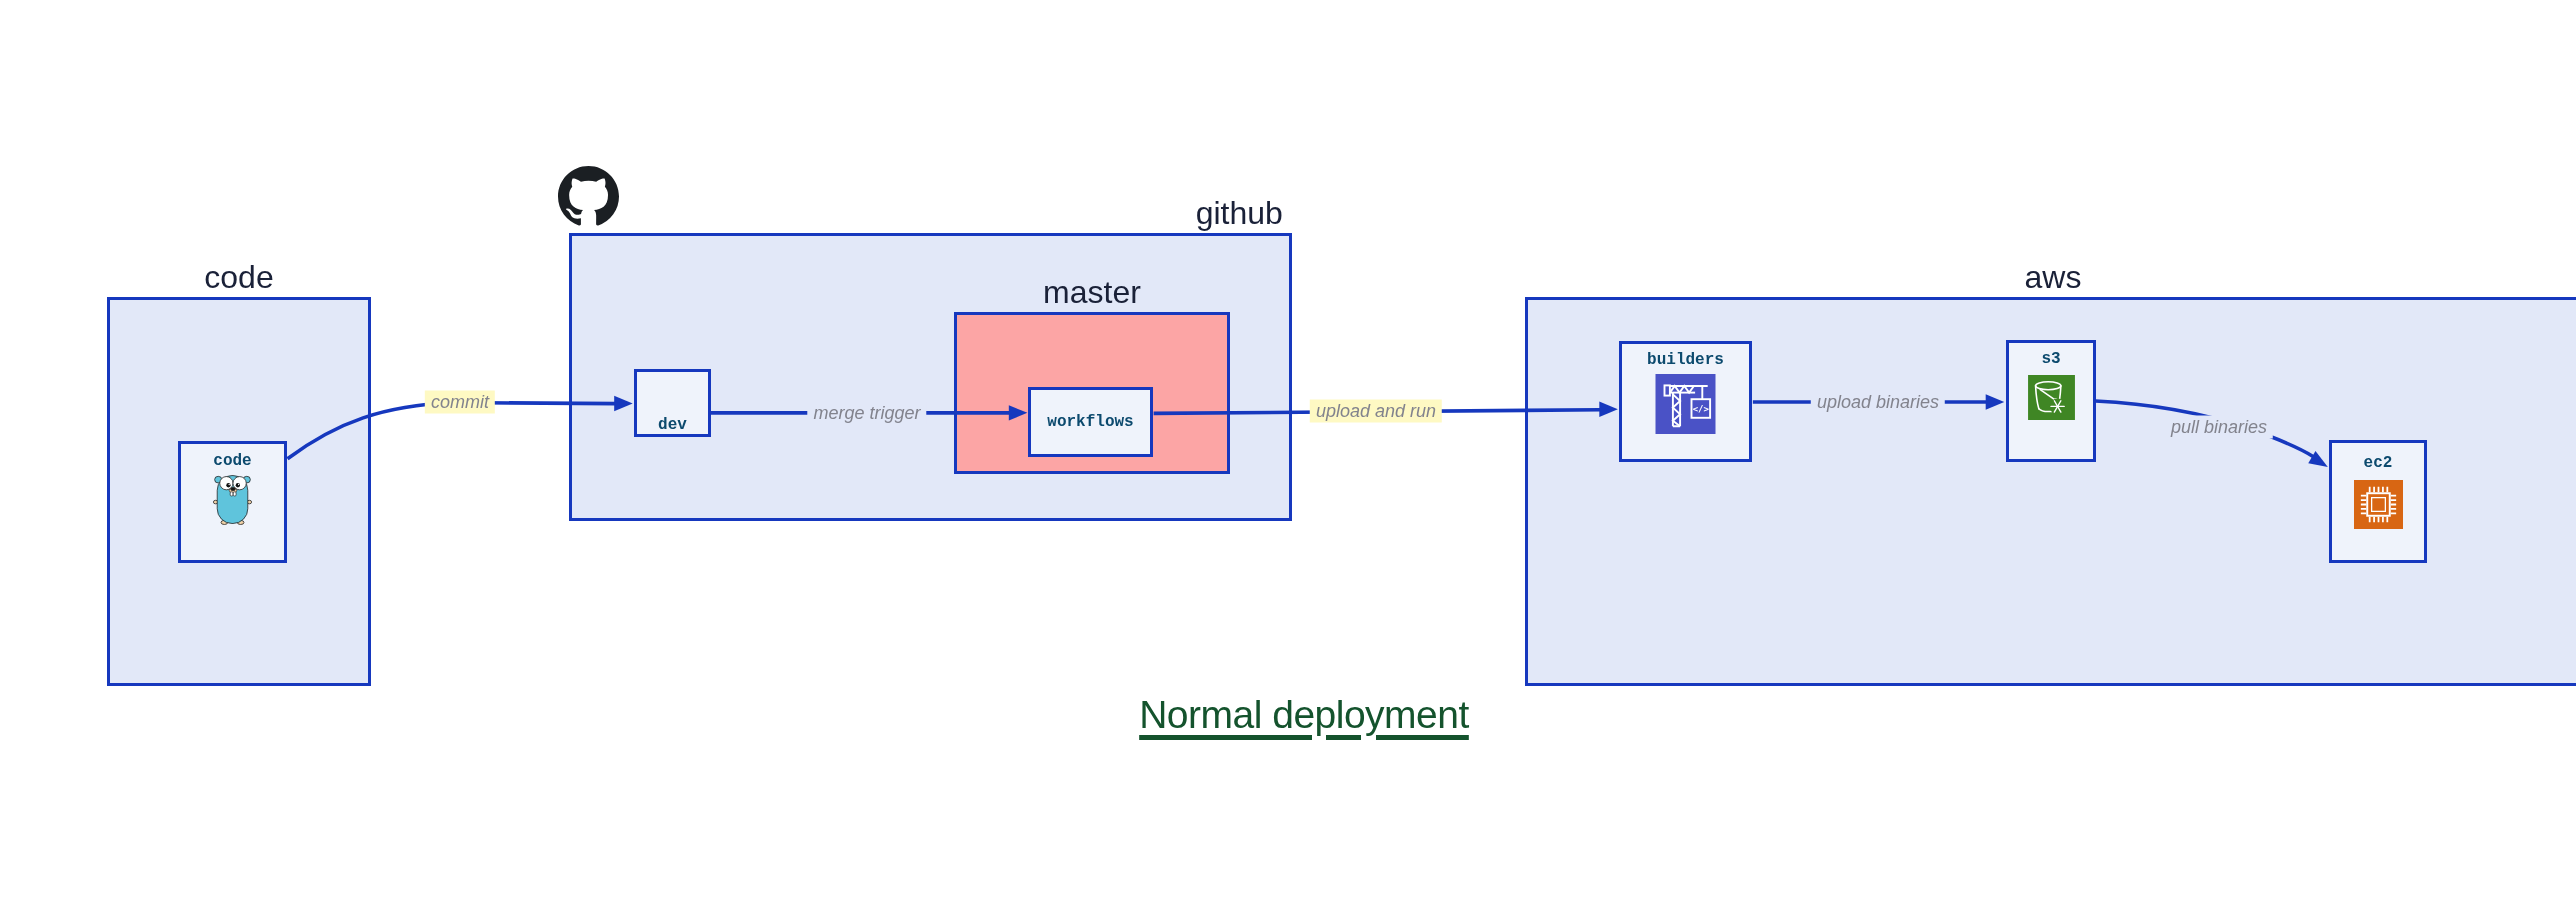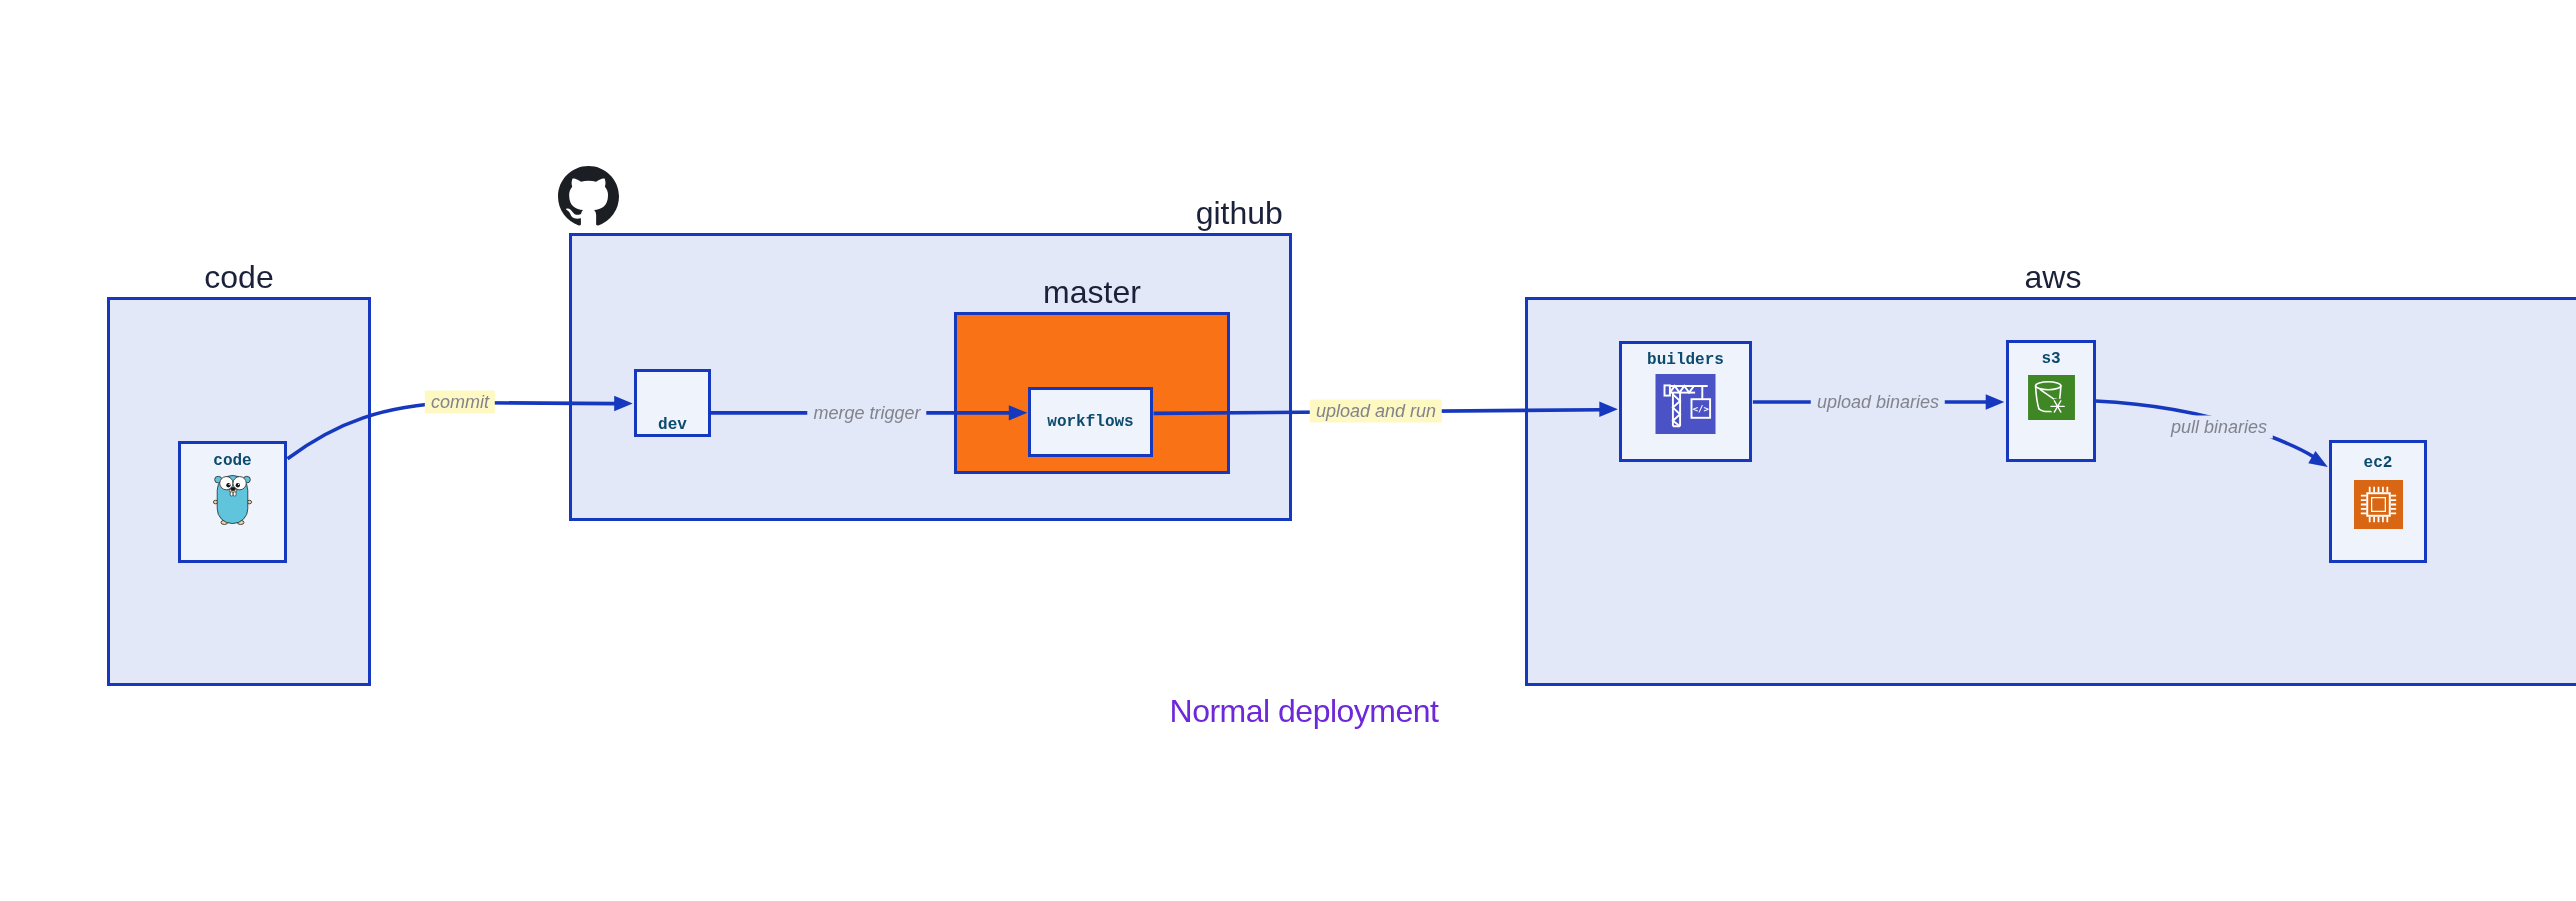--- a/index.html
+++ b/index.html
@@ -5,21 +5,21 @@
   html,body{margin:0;padding:0;background:#ffffff;}
   .canvas{position:relative;width:2604px;height:902px;background:#ffffff;overflow:hidden;
           font-family:"Liberation Sans",sans-serif;}
 
   
   .group{position:absolute;background:#E2E8F8;border:3.6px solid #1638BE;box-sizing:border-box;z-index:1;}
   .group-label{position:absolute;bottom:100%;left:0;width:100%;margin-bottom:4.1px;
                font-size:32px;color:#1A2138;text-align:center;white-space:nowrap;}
   .group.local{left:107px;top:297px;width:264px;height:389px;}
   .group.github{left:569px;top:233px;width:723px;height:288px;}
-  .group.master{left:954px;top:312px;width:276px;height:162px;background:#f97316;z-index:2;}
+  .group.master{left:954px;top:312px;width:276px;height:162px;background:#fca5a5;z-index:2;}
   .group.aws{left:1525px;top:297px;width:1056px;height:389px;}
   .group.github .group-label{text-align:right;padding-right:6.2px;box-sizing:border-box;}
 
   
   .node{position:absolute;background:#EFF3FB;border:3.6px solid #1638BE;box-sizing:border-box;
         display:flex;flex-direction:column;align-items:center;z-index:3;}
   .node-label{font-size:16px;font-weight:bold;color:#0c4a6e;line-height:1.15;font-family:Liberation Mono, monospace;}
   .node.code{left:178px;top:441px;width:109px;height:122px;padding-top:8px;}
   .node.dev{left:634px;top:369px;width:77px;height:68px;justify-content:flex-end;}
   .node.workflows{left:1028px;top:387px;width:125px;height:70px;justify-content:center;}
@@ -42,22 +42,22 @@
   .on-white{background:#fef9c3;}
   .on-lav{background:#E2E8F8;}
   .edge-label.commit{left:460px;top:402px;}
   .edge-label.merge{left:867px;top:413px;}
   .edge-label.uploadrun{left:1376px;top:411px;}
   .edge-label.uploadbin{left:1878px;top:402px;}
   .edge-label.pullbin{left:2219px;top:427px;}
 
   
   .title{position:absolute;left:1304px;top:693px;transform:translateX(-50%);
-         font-size:32px;color:#6d28d9;white-space:nowrap;z-index:6;
-         text-decoration-thickness:4.6px;text-underline-offset:7.2px;
+         font-size:39px;color:#14532d;white-space:nowrap;z-index:6;
+         text-decoration:underline;text-decoration-thickness:4.6px;text-underline-offset:7.2px;
          letter-spacing:-0.5px;}
 </style>
 </head>
 <body>
 
 <div class="canvas">
 
   <svg class="octocat" viewBox="0 0 16 16">
     <path fill="#1B1F23" fill-rule="evenodd" d="M8 0C3.58 0 0 3.58 0 8c0 3.54 2.29 6.53 5.47 7.59.4.07.55-.17.55-.38 0-.19-.01-.82-.01-1.49-2.01.37-2.53-.49-2.69-.94-.09-.23-.48-.94-.82-1.13-.28-.15-.68-.52-.01-.53.63-.01 1.08.58 1.23.82.72 1.21 1.87.87 2.33.66.07-.52.28-.87.51-1.07-1.78-.2-3.64-.89-3.64-3.95 0-.87.31-1.59.82-2.15-.08-.2-.36-1.02.08-2.12 0 0 .67-.21 2.2.82.64-.18 1.32-.27 2-.27s1.36.09 2 .27c1.53-1.04 2.2-.82 2.2-.82.44 1.1.16 1.92.08 2.12.51.56.82 1.27.82 2.15 0 3.07-1.87 3.75-3.65 3.95.29.25.54.73.54 1.48 0 1.07-.01 1.93-.01 2.2 0 .21.15.46.55.38A8.013 8.013 0 0 0 16 8c0-4.42-3.58-8-8-8z"></path>
   </svg>

